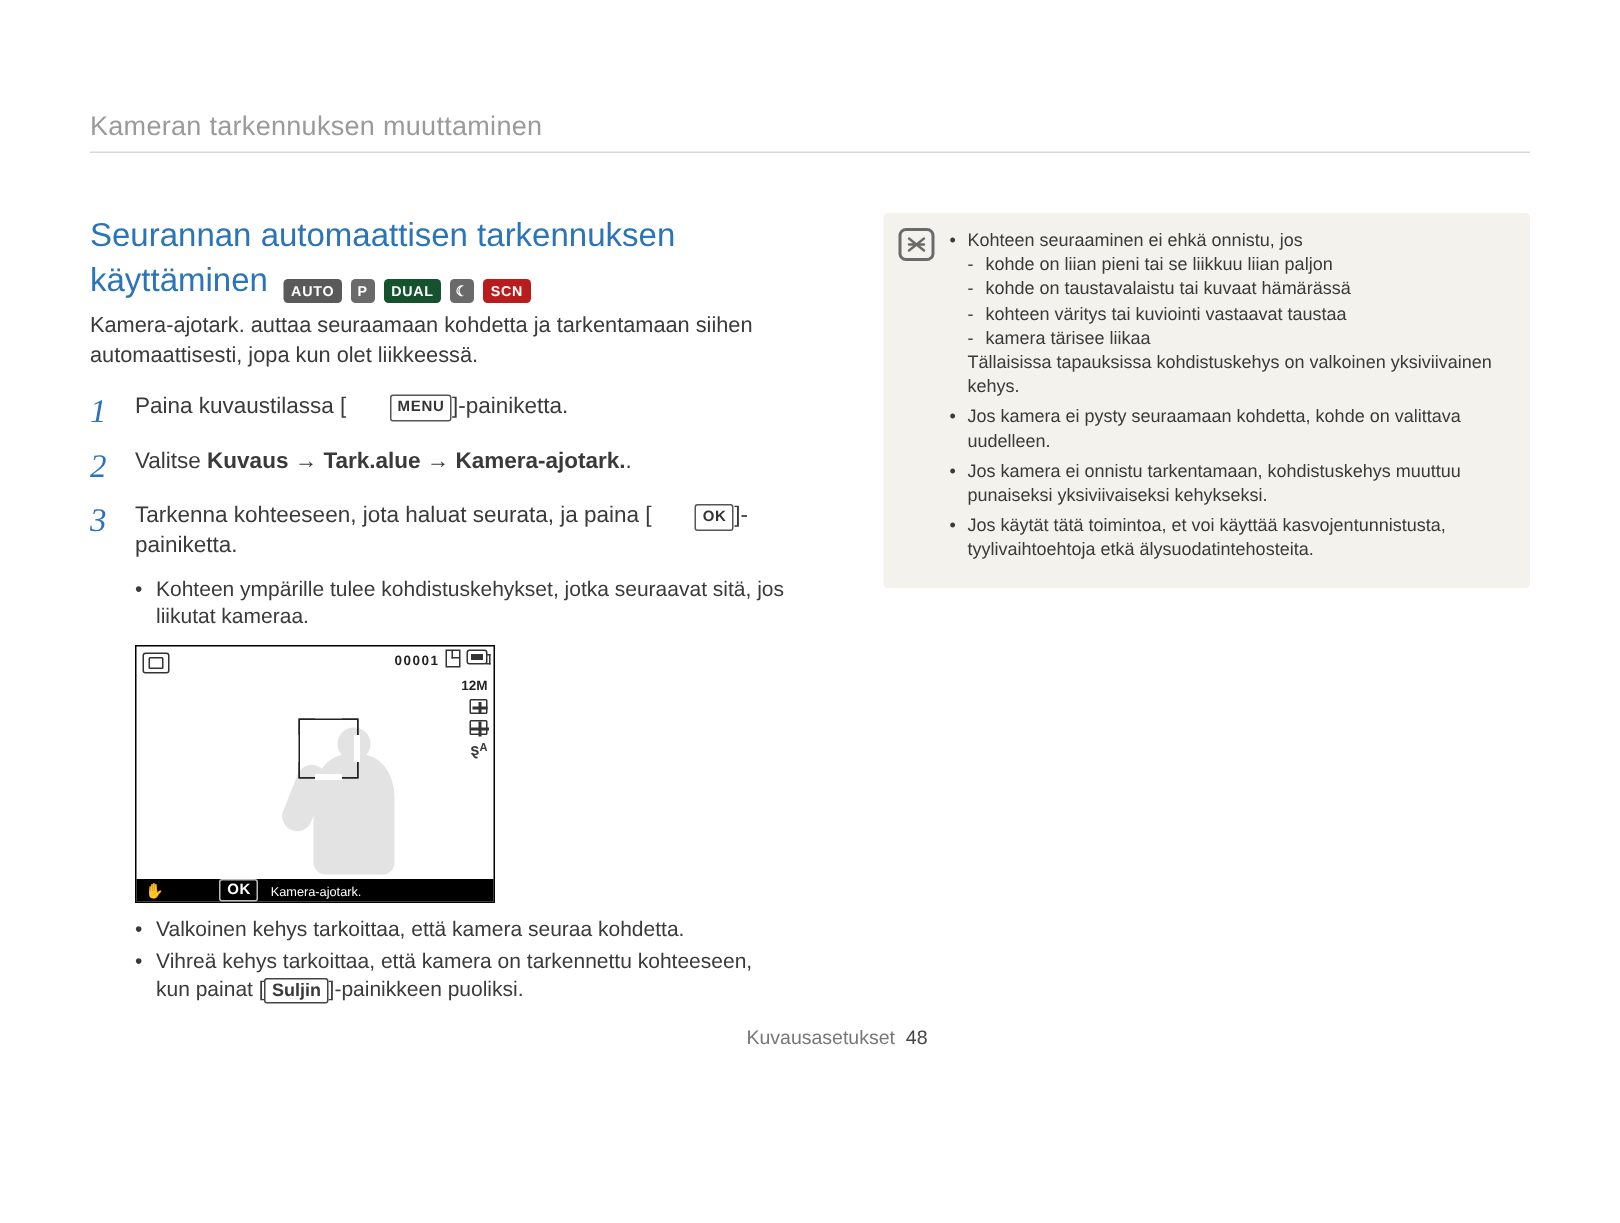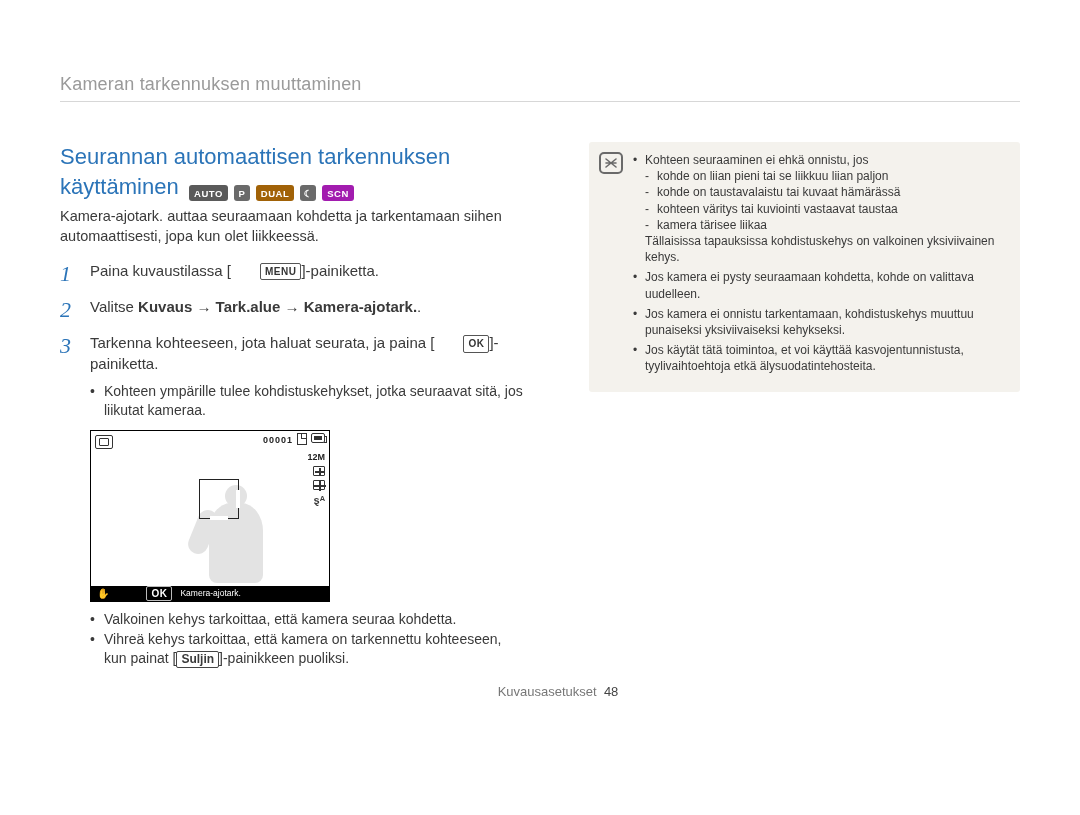--- a/index.html
+++ b/index.html
@@ -11,23 +11,23 @@
   .cols { display: flex; flex-direction: row; gap: 64px; margin-top: 40px; }
   .col-left { width: 480px; }
   .col-right { width: 445px; }
 
   .title-line { display: block; }
   .h-title { font-size: 22px; color: #2b74b8; font-weight: 400; line-height: 1.35; }
   .mode-badges { display: inline-flex; align-items: center; gap: 6px; margin-left: 6px; vertical-align: -3px; }
   .badge { display: inline-flex; align-items: center; justify-content: center; height: 16px; border-radius: 3px; font-size: 9.5px; font-weight: 700; letter-spacing: 0.5px; padding: 0 5px; background: #6a6a6a; color: #fff; }
   .badge-auto { background: #5a5a5a; }
   .badge-p { width: 16px; padding: 0; }
-  .badge-dual { background: #a16207; }
+  .badge-dual { background: #14532d; }
   .badge-moon { width: 16px; padding: 0; }
-  .badge-scn { background: #a21caf; }
+  .badge-scn { background: #b91c1c; }
 
   .intro { font-size: 14.5px; line-height: 1.35; margin-top: 6px; }
 
   .steps { margin-top: 14px; display: flex; flex-direction: column; gap: 10px; }
   .step { display: flex; align-items: flex-start; gap: 10px; }
   .step-num { font-size: 22px; font-style: italic; color: #2b74b8; font-family: Georgia, 'Times New Roman', serif; width: 20px; flex-shrink: 0; line-height: 1.2; }
   .step-text { font-size: 15px; line-height: 1.35; flex: 1; }
   .kbd { display: inline-block; border: 1px solid #555; border-radius: 2px; font-family: Arial, sans-serif; font-size: 10px; font-weight: 700; letter-spacing: 0.5px; padding: 1px 4px; vertical-align: 1px; color: #333; background: #fff; margin-left: 29px; }
   .b { font-weight: 700; }
   .box-inline { display: inline-block; border: 1px solid #444; border-radius: 2px; padding: 0 4px; font-size: 12px; line-height: 1.2; }

